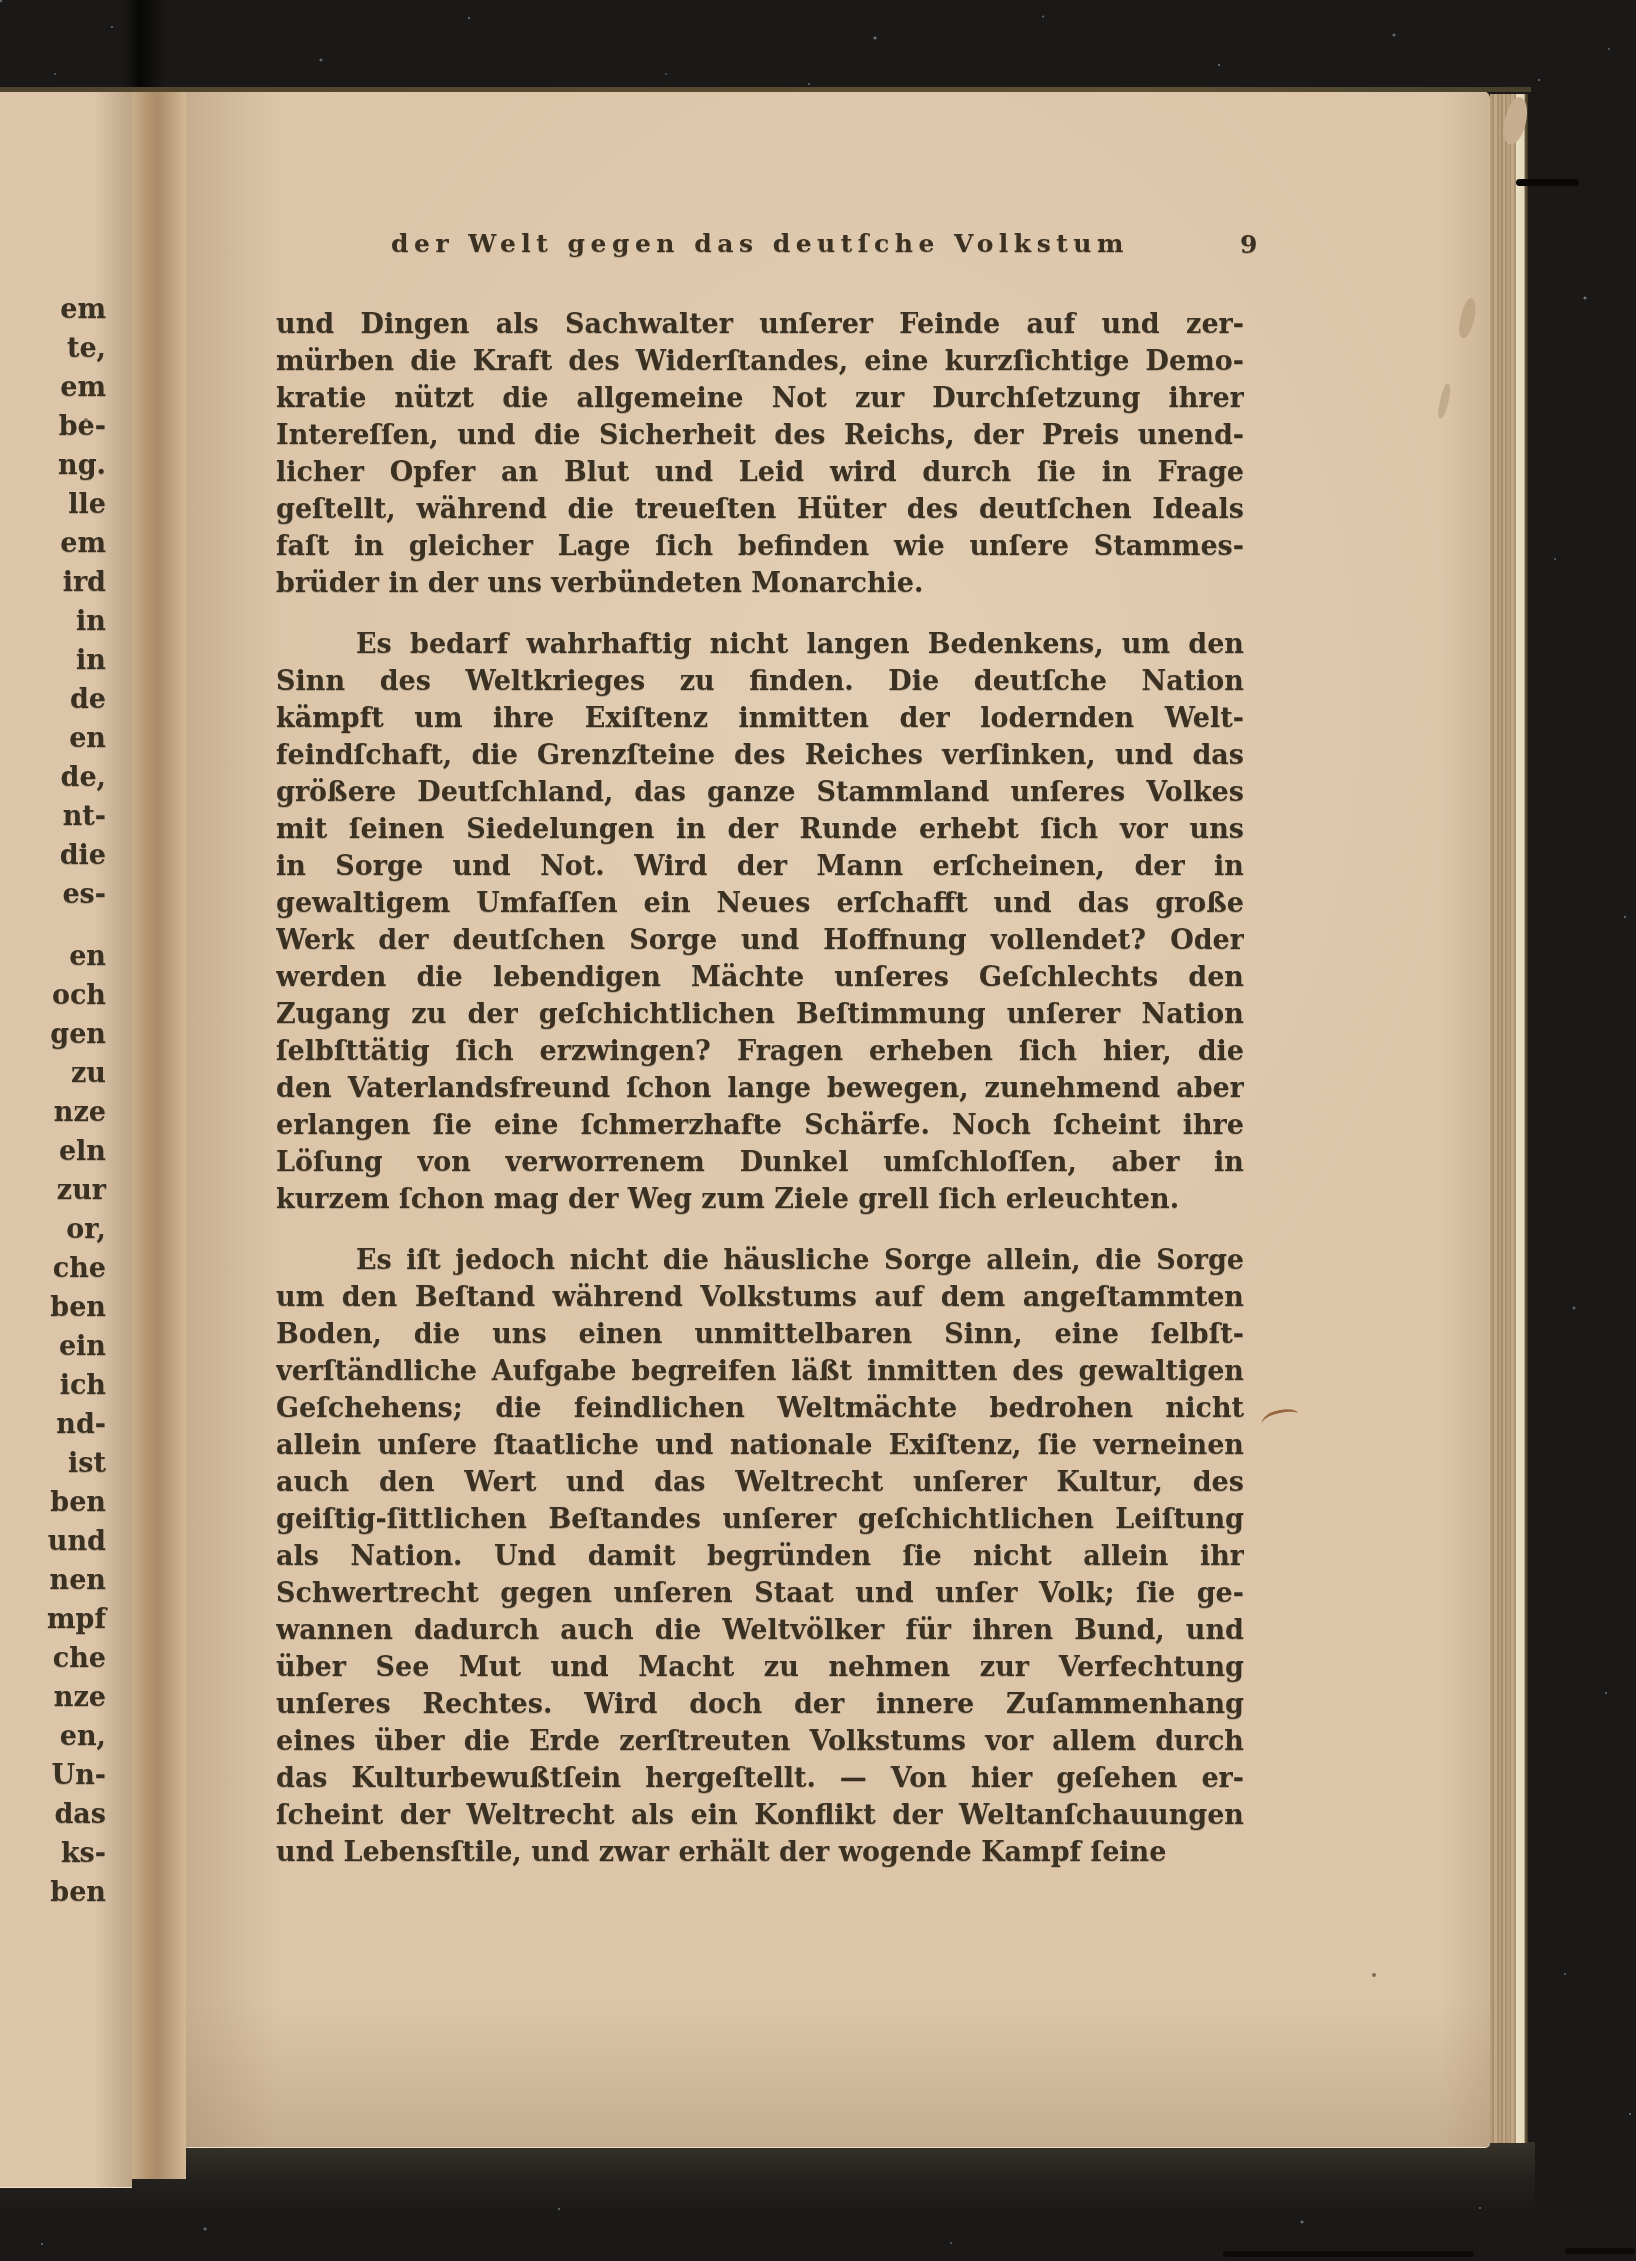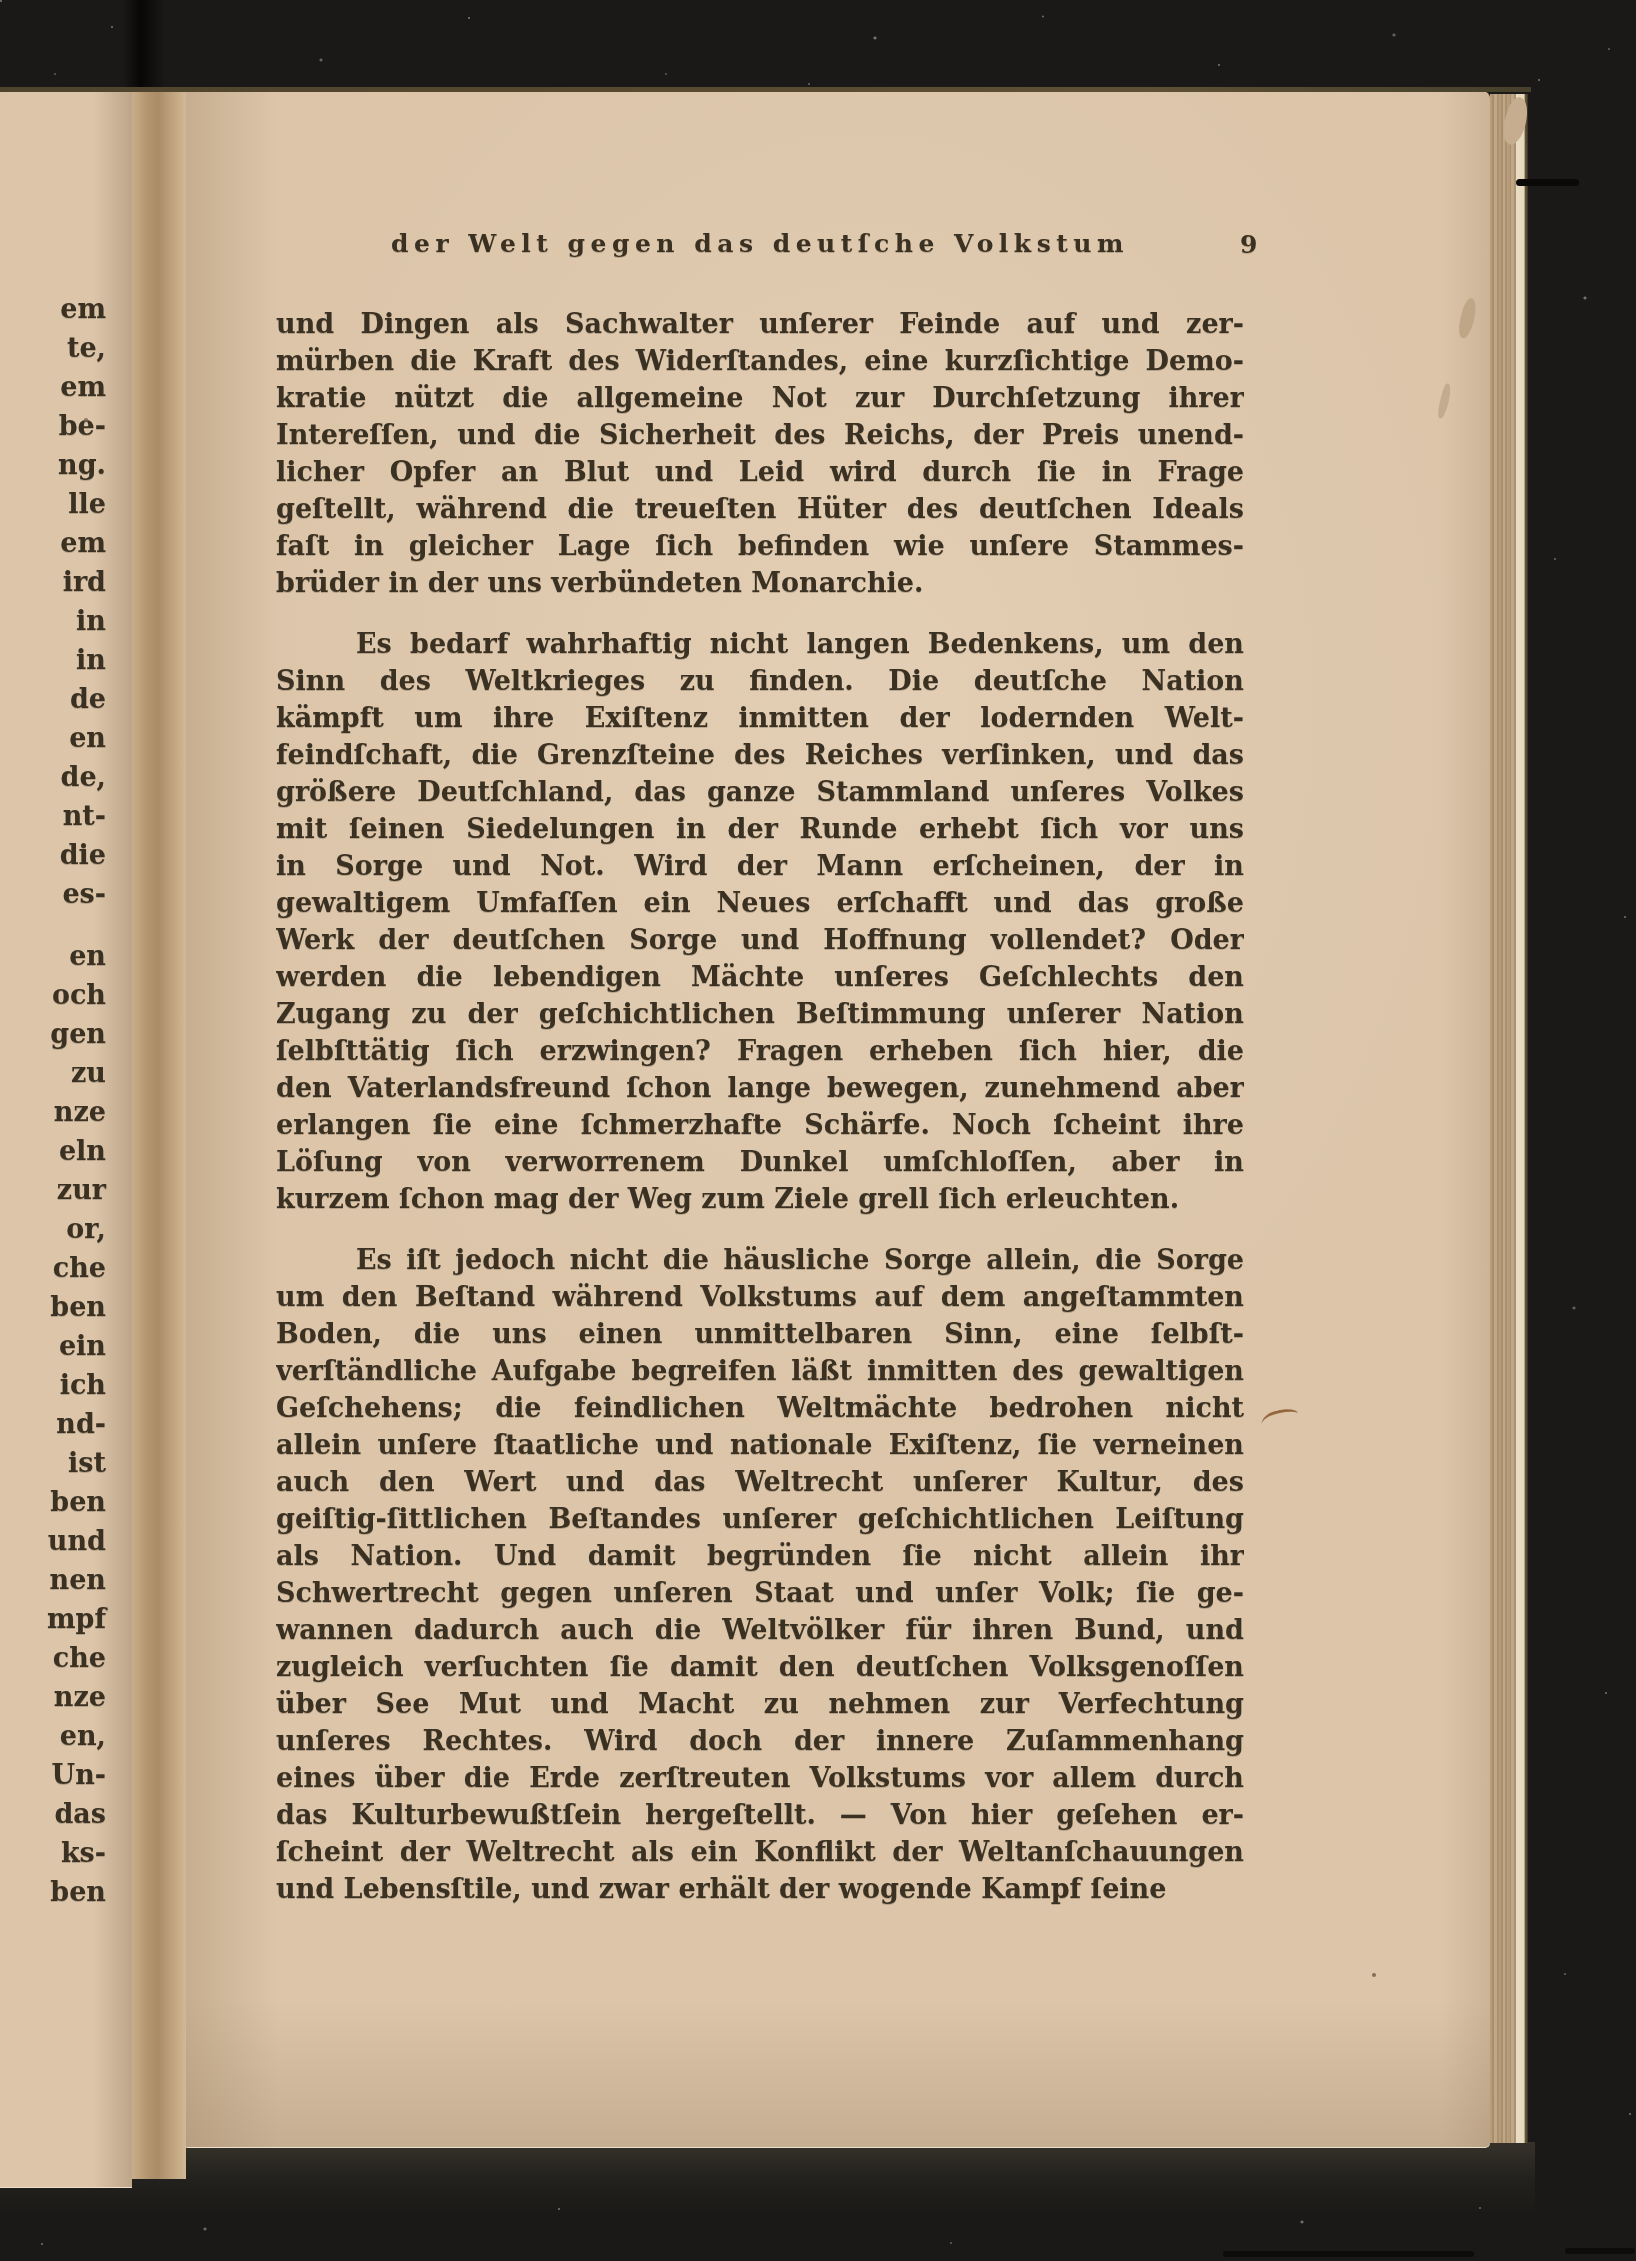--- a/index.html
+++ b/index.html
@@ -218,21 +218,20 @@
           <div class="line">um den Beſtand während Volkstums auf dem angeſtammten</div>
           <div class="line">Boden, die uns einen unmittelbaren Sinn, eine ſelbſt-</div>
           <div class="line">verſtändliche Aufgabe begreifen läßt inmitten des gewaltigen</div>
           <div class="line">Geſchehens; die feindlichen Weltmächte bedrohen nicht</div>
           <div class="line">allein unſere ſtaatliche und nationale Exiſtenz, ſie verneinen</div>
           <div class="line">auch den Wert und das Weltrecht unſerer Kultur, des</div>
           <div class="line">geiſtig-ſittlichen Beſtandes unſerer geſchichtlichen Leiſtung</div>
           <div class="line">als Nation. Und damit begründen ſie nicht allein ihr</div>
           <div class="line">Schwertrecht gegen unſeren Staat und unſer Volk; ſie ge-</div>
           <div class="line">wannen dadurch auch die Weltvölker für ihren Bund, und</div>
-          <div class="line">zugleich verſuchten ſie damit den deutſchen Volksgenoſſen</div>
           <div class="line">über See Mut und Macht zu nehmen zur Verfechtung</div>
           <div class="line">unſeres Rechtes. Wird doch der innere Zuſammenhang</div>
           <div class="line">eines über die Erde zerſtreuten Volkstums vor allem durch</div>
           <div class="line">das Kulturbewußtſein hergeſtellt. — Von hier geſehen er-</div>
           <div class="line">ſcheint der Weltrecht als ein Konflikt der Weltanſchauungen</div>
           <div class="line para-end">und Lebensſtile, und zwar erhält der wogende Kampf ſeine</div>
         </div>
       </div>
     <div class="ink-mark"></div>
     <div class="paper-speck-right"></div>

